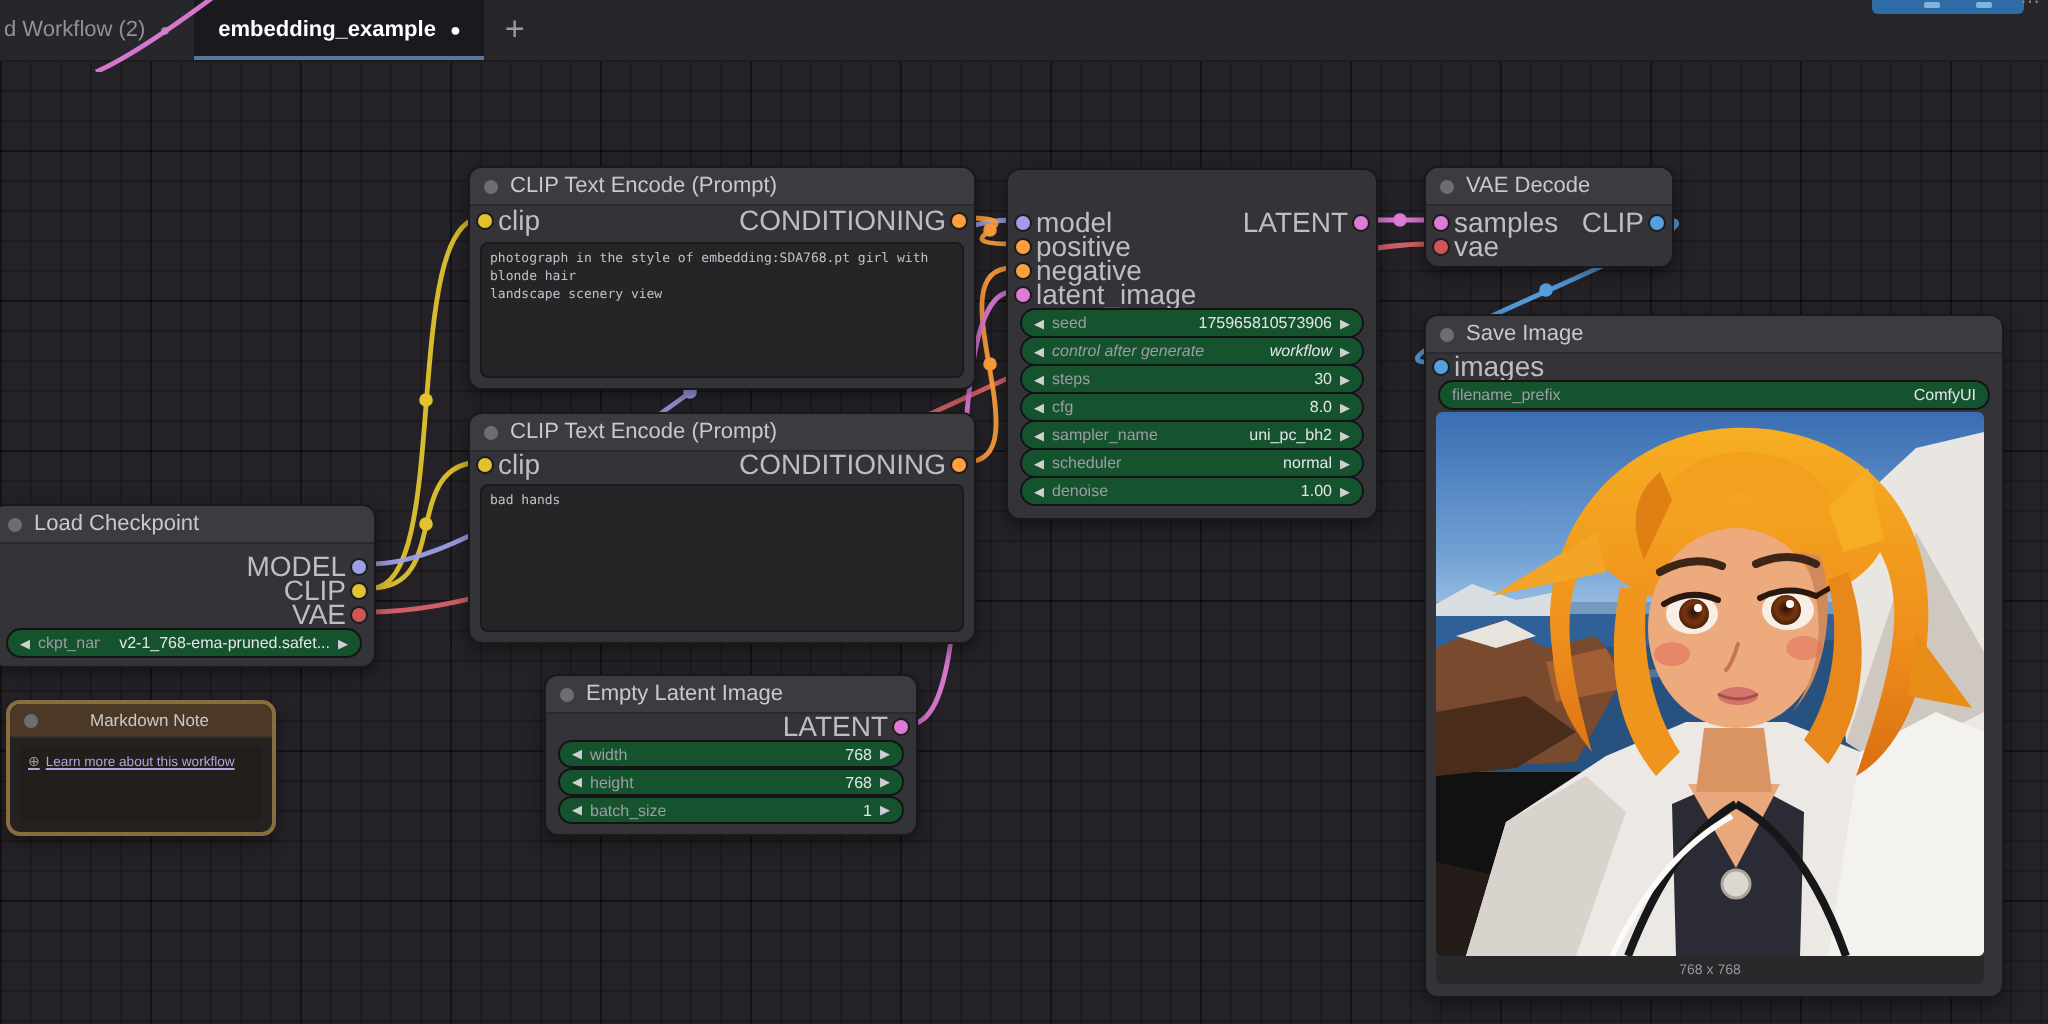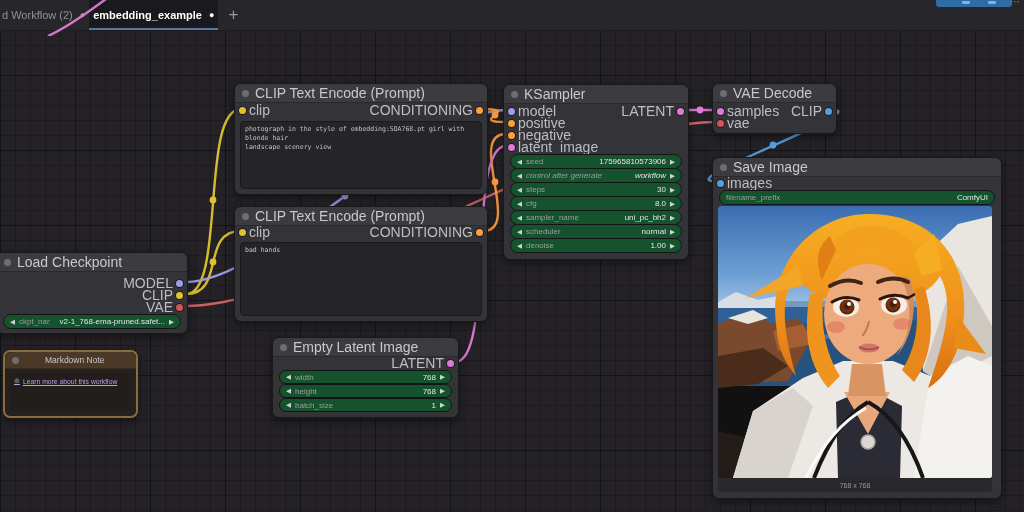--- a/index.html
+++ b/index.html
@@ -16,21 +16,21 @@
     background-size:15px 15px,15px 15px,75px 75px,75px 75px;}
   #wires{position:absolute;inset:0;z-index:2;pointer-events:none;}
   #wires path{fill:none;stroke-width:2.4;stroke-linecap:round;opacity:.95;}
 
   
   .node{position:absolute;z-index:5;background:#343438;border:1px solid #19191b;border-radius:7px;
     box-shadow:0 3px 9px rgba(0,0,0,.45);}
   .nheader{position:absolute;left:0;right:0;top:0;height:18px;background:#3b3b40;
     border-radius:6px 6px 0 0;border-bottom:1px solid #2a2a2e;display:flex;align-items:center;padding:0 7px;gap:6px;}
   .cdot{width:7px;height:7px;border-radius:50%;background:#6e6e72;flex:0 0 auto;}
-  .ntitle{font-size:14px;color:#c9c9cc;white-space:nowrap;overflow:hidden;}
+  .ntitle{font-size:11px;color:#c9c9cc;white-space:nowrap;overflow:hidden;}
   .slot{position:absolute;height:12px;display:flex;align-items:center;font-size:14px;color:#bdbdc2;white-space:nowrap;}
   .slot.in{left:1px;} .slot.out{right:1px;flex-direction:row;}
   .sdot{width:7px;height:7px;border-radius:50%;margin:0 3px;box-shadow:0 0 0 1px rgba(0,0,0,.45);flex:0 0 auto;}
   .widget{position:absolute;left:6px;right:6px;height:13px;background:#14532d;border:1px solid #141416;
     border-radius:8px;display:flex;align-items:center;padding:0 6px;font-size:8px;color:#9d9da2;gap:4px;}
   .warr{font-size:6.5px;color:#cfcfd4;flex:0 0 auto;}
   .wlabel{white-space:nowrap;overflow:hidden;}
   .wvalue{margin-left:auto;color:#e4e4e8;white-space:nowrap;}
   .ta{position:absolute;left:5px;right:5px;background:#252528;border:1px solid #1a1a1c;border-radius:4px;
     font-family:"DejaVu Sans Mono","Liberation Mono",monospace;font-size:6.5px;line-height:1.35;color:#c2c2c6;
@@ -44,21 +44,21 @@
   .note-link .gi{color:#9a9aa0;text-decoration:none;font-size:7px;}
 
   
   .preview{position:absolute;left:5px;right:9px;top:48px;height:272px;border-radius:3px;overflow:hidden;background:#111;}
   .caption{position:absolute;left:5px;right:9px;top:320px;height:14px;background:#29292c;color:#96969b;
     font-size:7px;display:flex;align-items:center;justify-content:center;border-radius:0 0 3px 3px;}
 
   
   #tabbar{position:absolute;left:0;top:0;right:0;height:30px;background:#27272b;z-index:50;
     display:flex;align-items:stretch;border-bottom:1px solid #1c1c1f;}
-  .tab{display:flex;align-items:center;gap:7px;padding:0 4px;font-size:11px;color:#929296;position:relative;}
+  .tab{display:flex;align-items:center;gap:7px;padding:0 12px;font-size:11px;color:#929296;position:relative;}
   .tab .tdot{font-size:9px;}
   .tab.active{background:#1a1a1e;color:#fff;font-weight:bold;box-shadow:inset 0 -2px 0 #56779f;}
   .tab.first{padding-left:2px;min-width:66px;}
   .newtab{display:flex;align-items:center;padding:0 10px;color:#9a9a9e;font-size:17px;}
   #wire-frag{position:absolute;z-index:60;left:46px;top:-4px;width:66px;height:40px;pointer-events:none;}
 
   
   #queue-frag{position:absolute;z-index:55;left:936px;top:0;width:76px;height:7px;background:#2d6ca5;border-radius:0 0 3px 3px;}
   #queue-frag i{position:absolute;top:1px;width:8px;height:3px;background:#7fb3dd;border-radius:1px;}
   #topbar-ellipsis{position:absolute;z-index:55;left:1010px;top:-4px;color:#808086;font-size:10px;letter-spacing:1px;}
@@ -184,24 +184,20 @@
     </div>
     <div class="widget" style="top:60px;height:12px;">
       <span class="warr">◀</span>
       <span class="wlabel">batch_size</span>
       <span class="wvalue">1</span>
       <span class="warr">▶</span>
     </div>
   </div>
 
   <div class="node" style="left:503px;top:84px;width:184px;height:174px;">
-    <div class="nheader">
-      <span class="cdot"></span>
-      <span class="ntitle">KSampler</span>
-    </div>
     <div class="slot in" style="top:20px;">
       <span class="sdot" style="background: rgb(158, 158, 232);"></span>
       <span>model</span>
     </div>
     <div class="slot out" style="top:20px;">
       <span>LATENT</span>
       <span class="sdot" style="background: rgb(221, 123, 214);"></span>
     </div>
     <div class="slot in" style="top:32px;">
       <span class="sdot" style="background: rgb(255, 159, 60);"></span>

